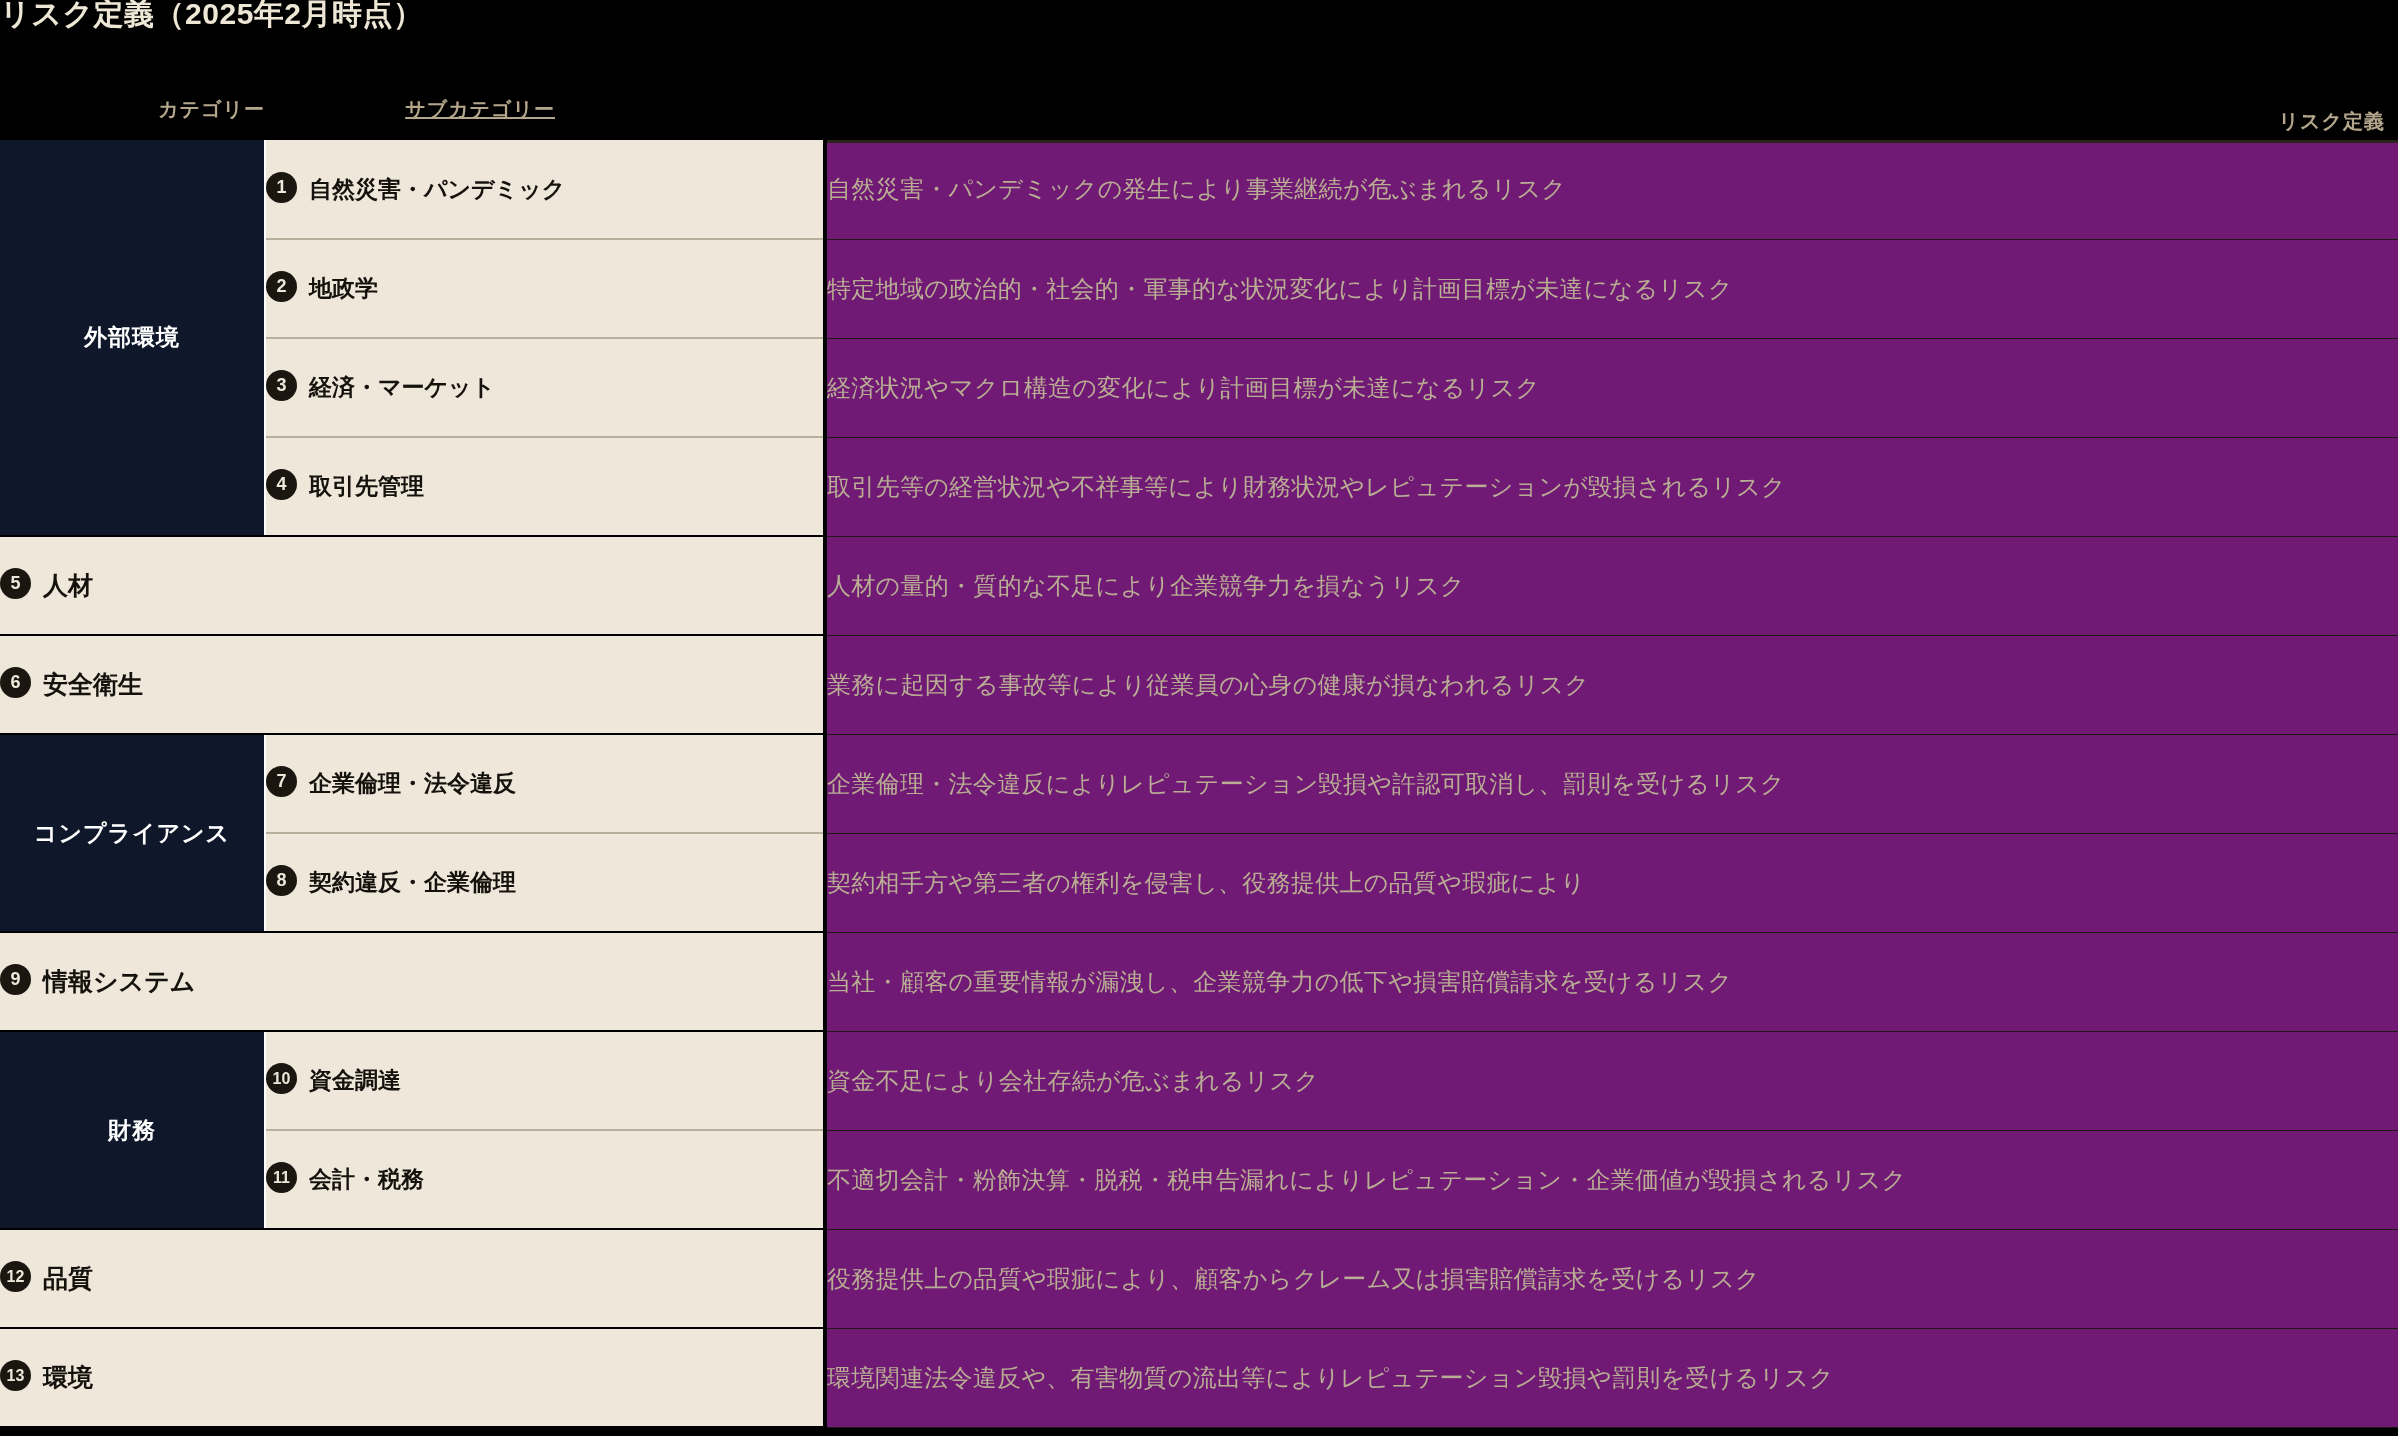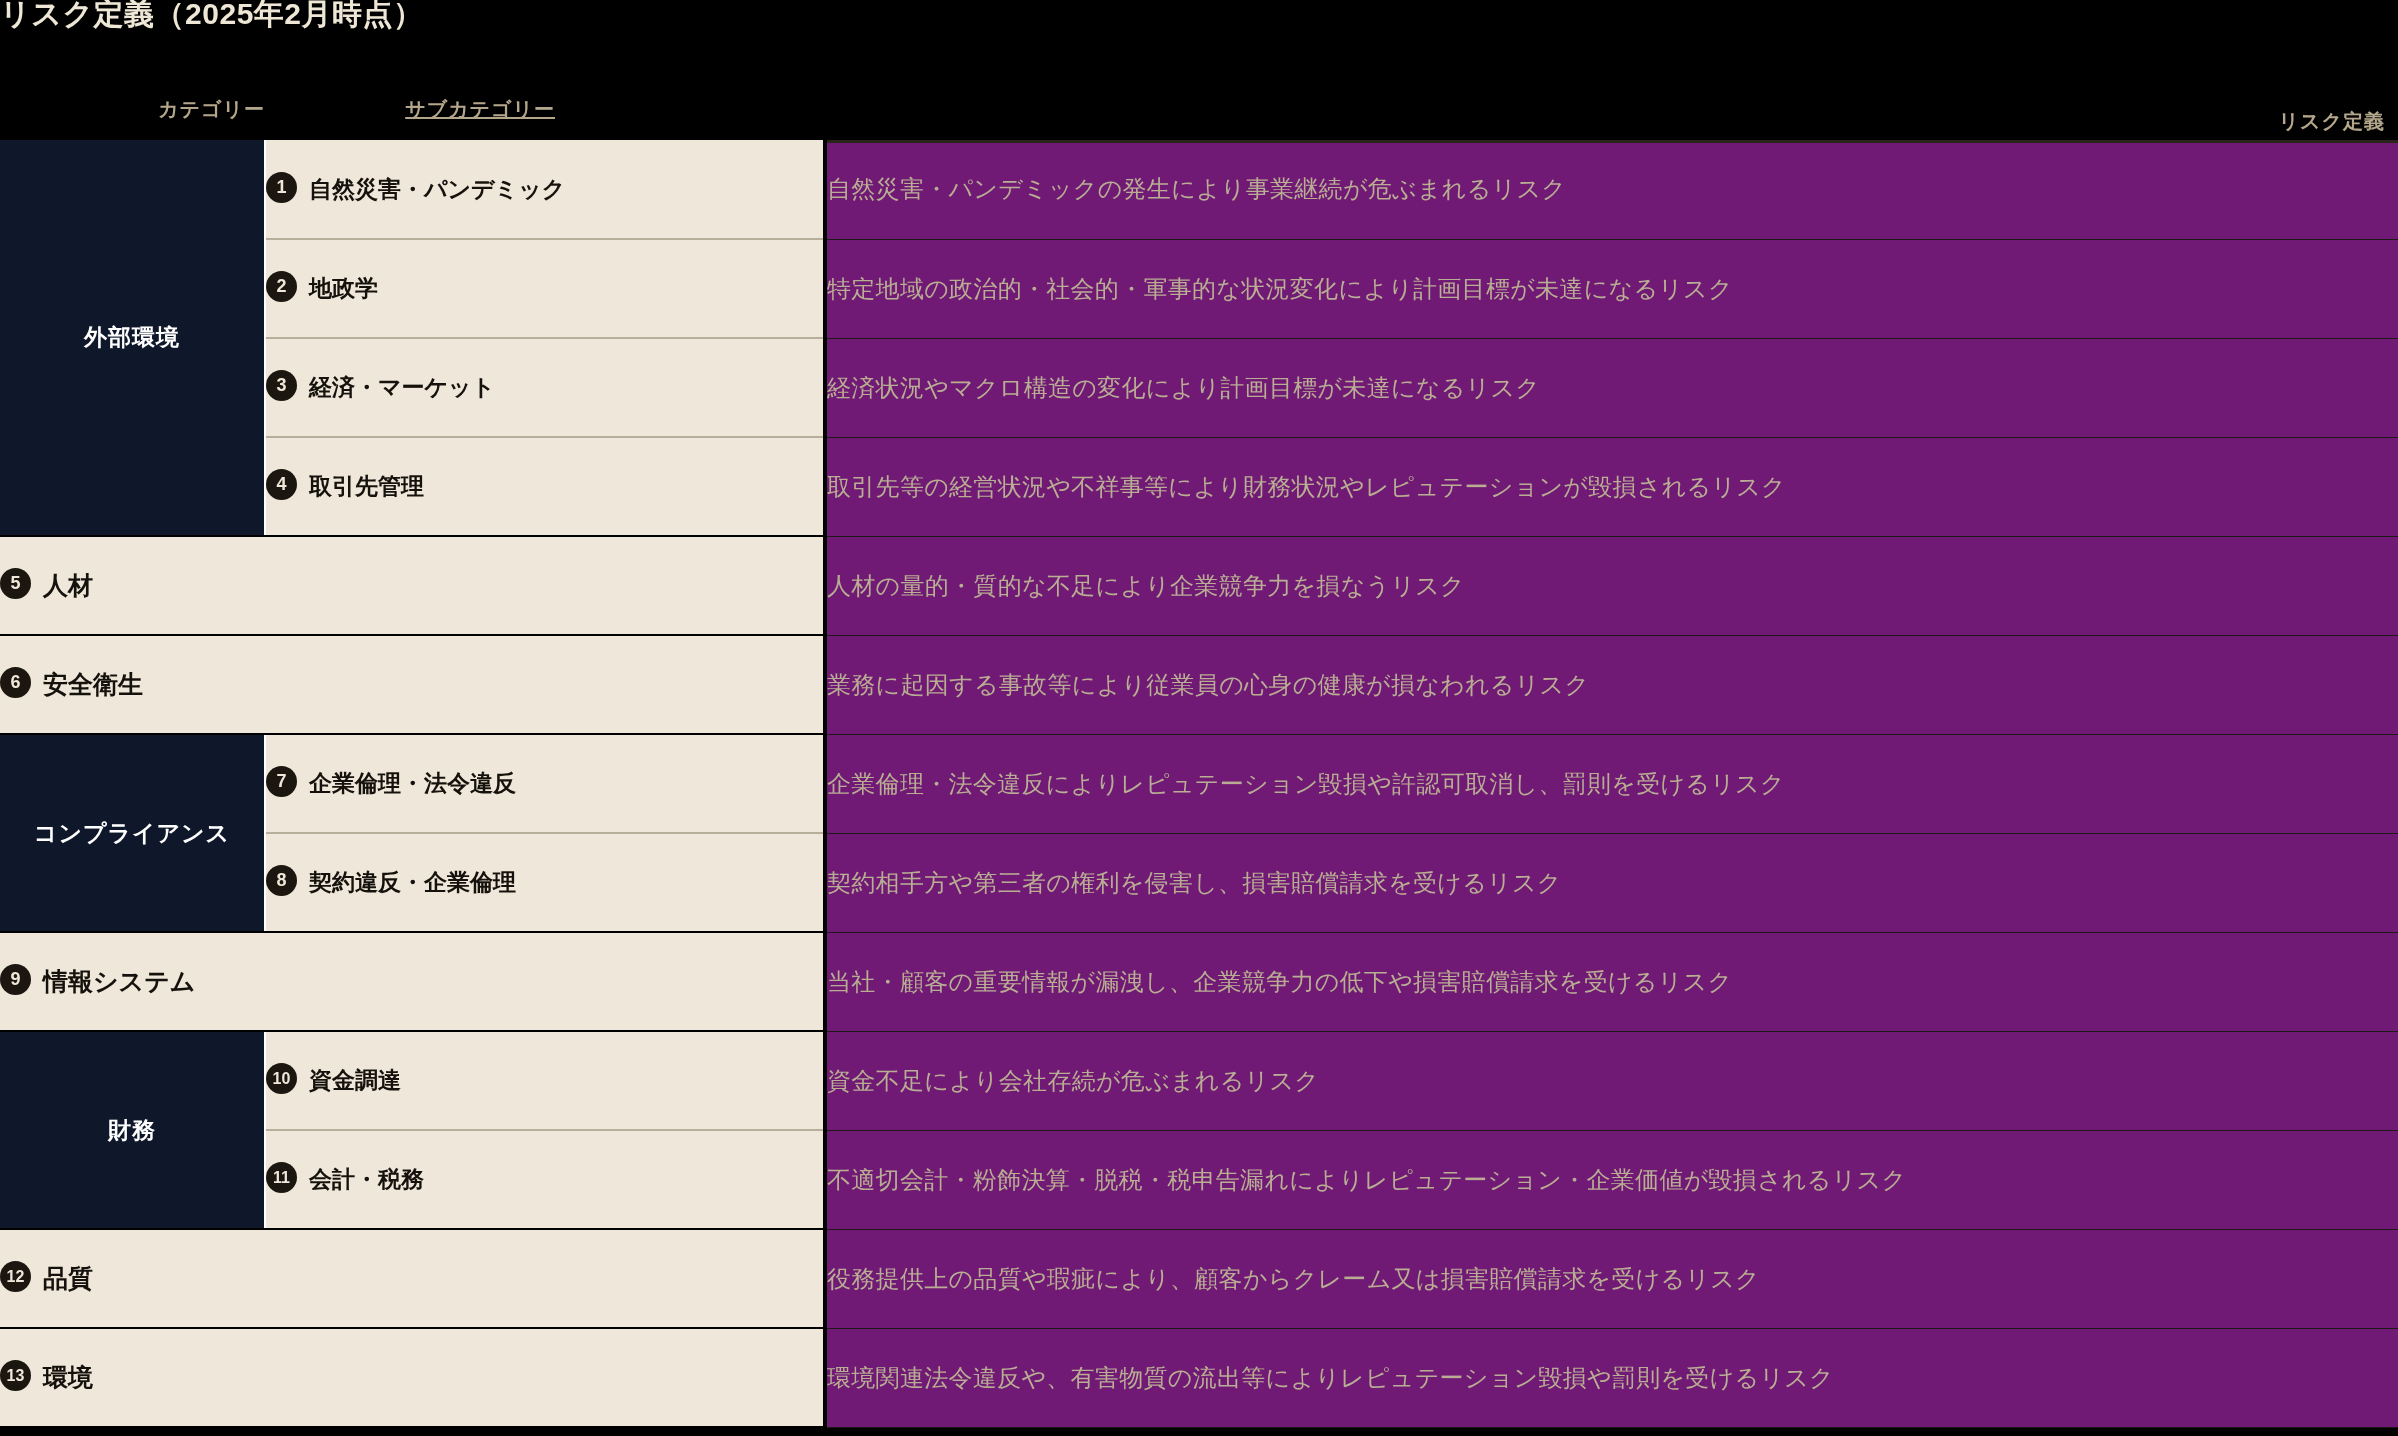--- a/index.html
+++ b/index.html
@@ -225,21 +225,21 @@
         <td class="def-cell">企業倫理・法令違反によりレピュテーション毀損や許認可取消し、罰則を受けるリスク</td>
       </tr>
       <tr>
         <td class="sub-cell thick-bottom">
           <div class="cellflex">
             <span class="num">8</span>
             <span class="label-txt">契約違反・企業倫理</span>
           </div>
         </td>
         <td class="gap-cell"></td>
-        <td class="def-cell">契約相手方や第三者の権利を侵害し、損害賠償請求を受けるリスク</td>
+        <td class="def-cell">契約相手方や第三者の権利を侵害し、役務提供上の品質や瑕疵により</td>
       </tr>
       <tr>
         <td class="full-cell" colspan="2">
           <div class="cellflex">
             <span class="num">9</span>
             <span class="label-txt">情報システム</span>
           </div>
         </td>
         <td class="gap-cell"></td>
         <td class="def-cell">当社・顧客の重要情報が漏洩し、企業競争力の低下や損害賠償請求を受けるリスク</td>

